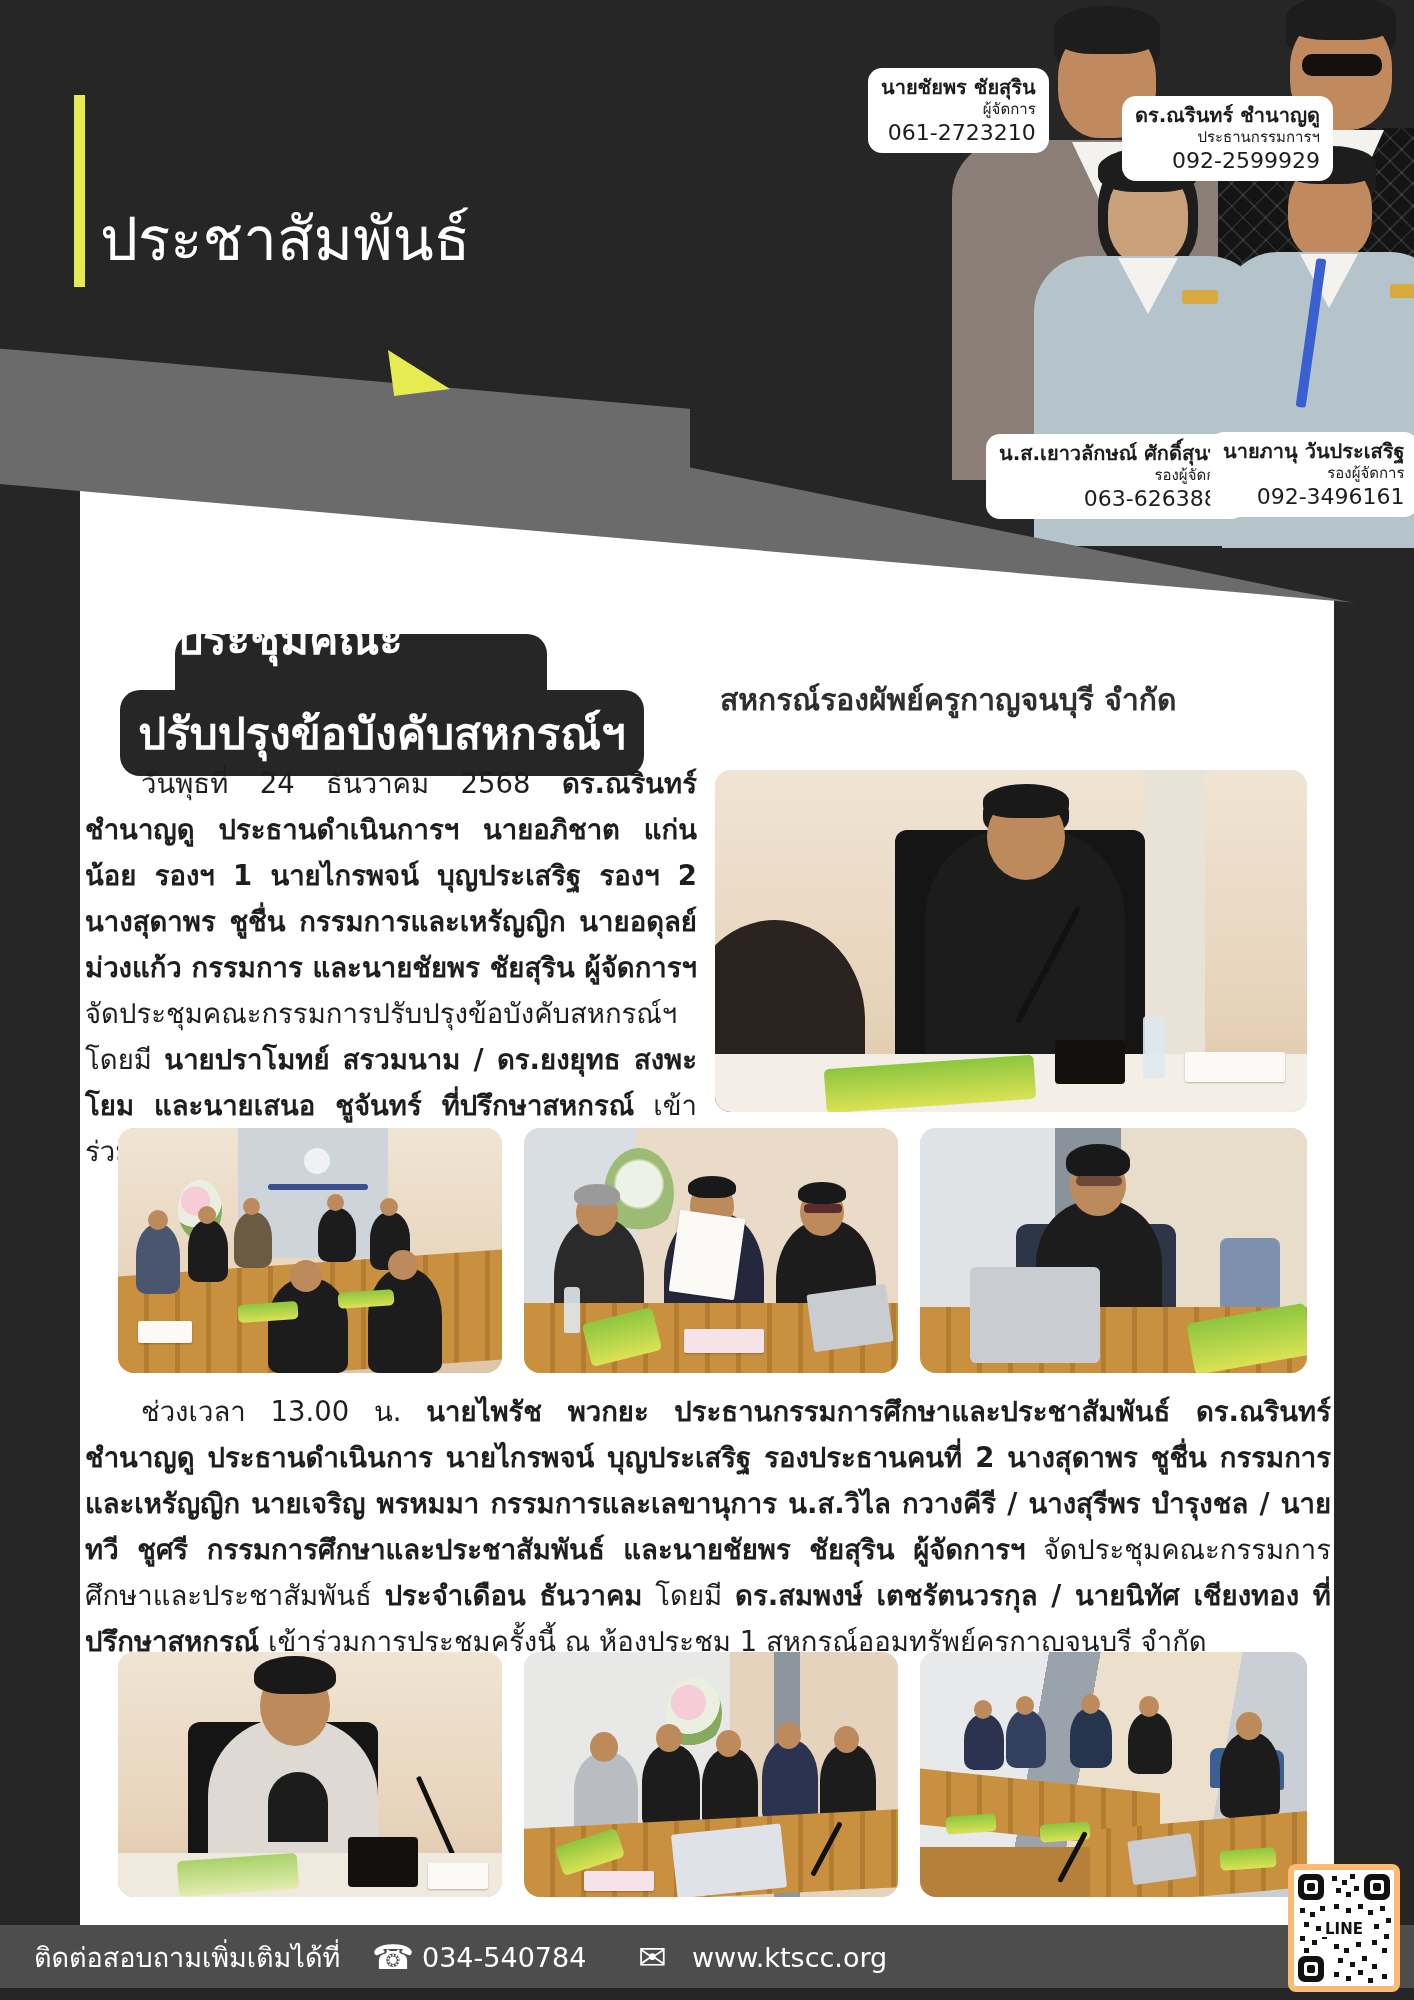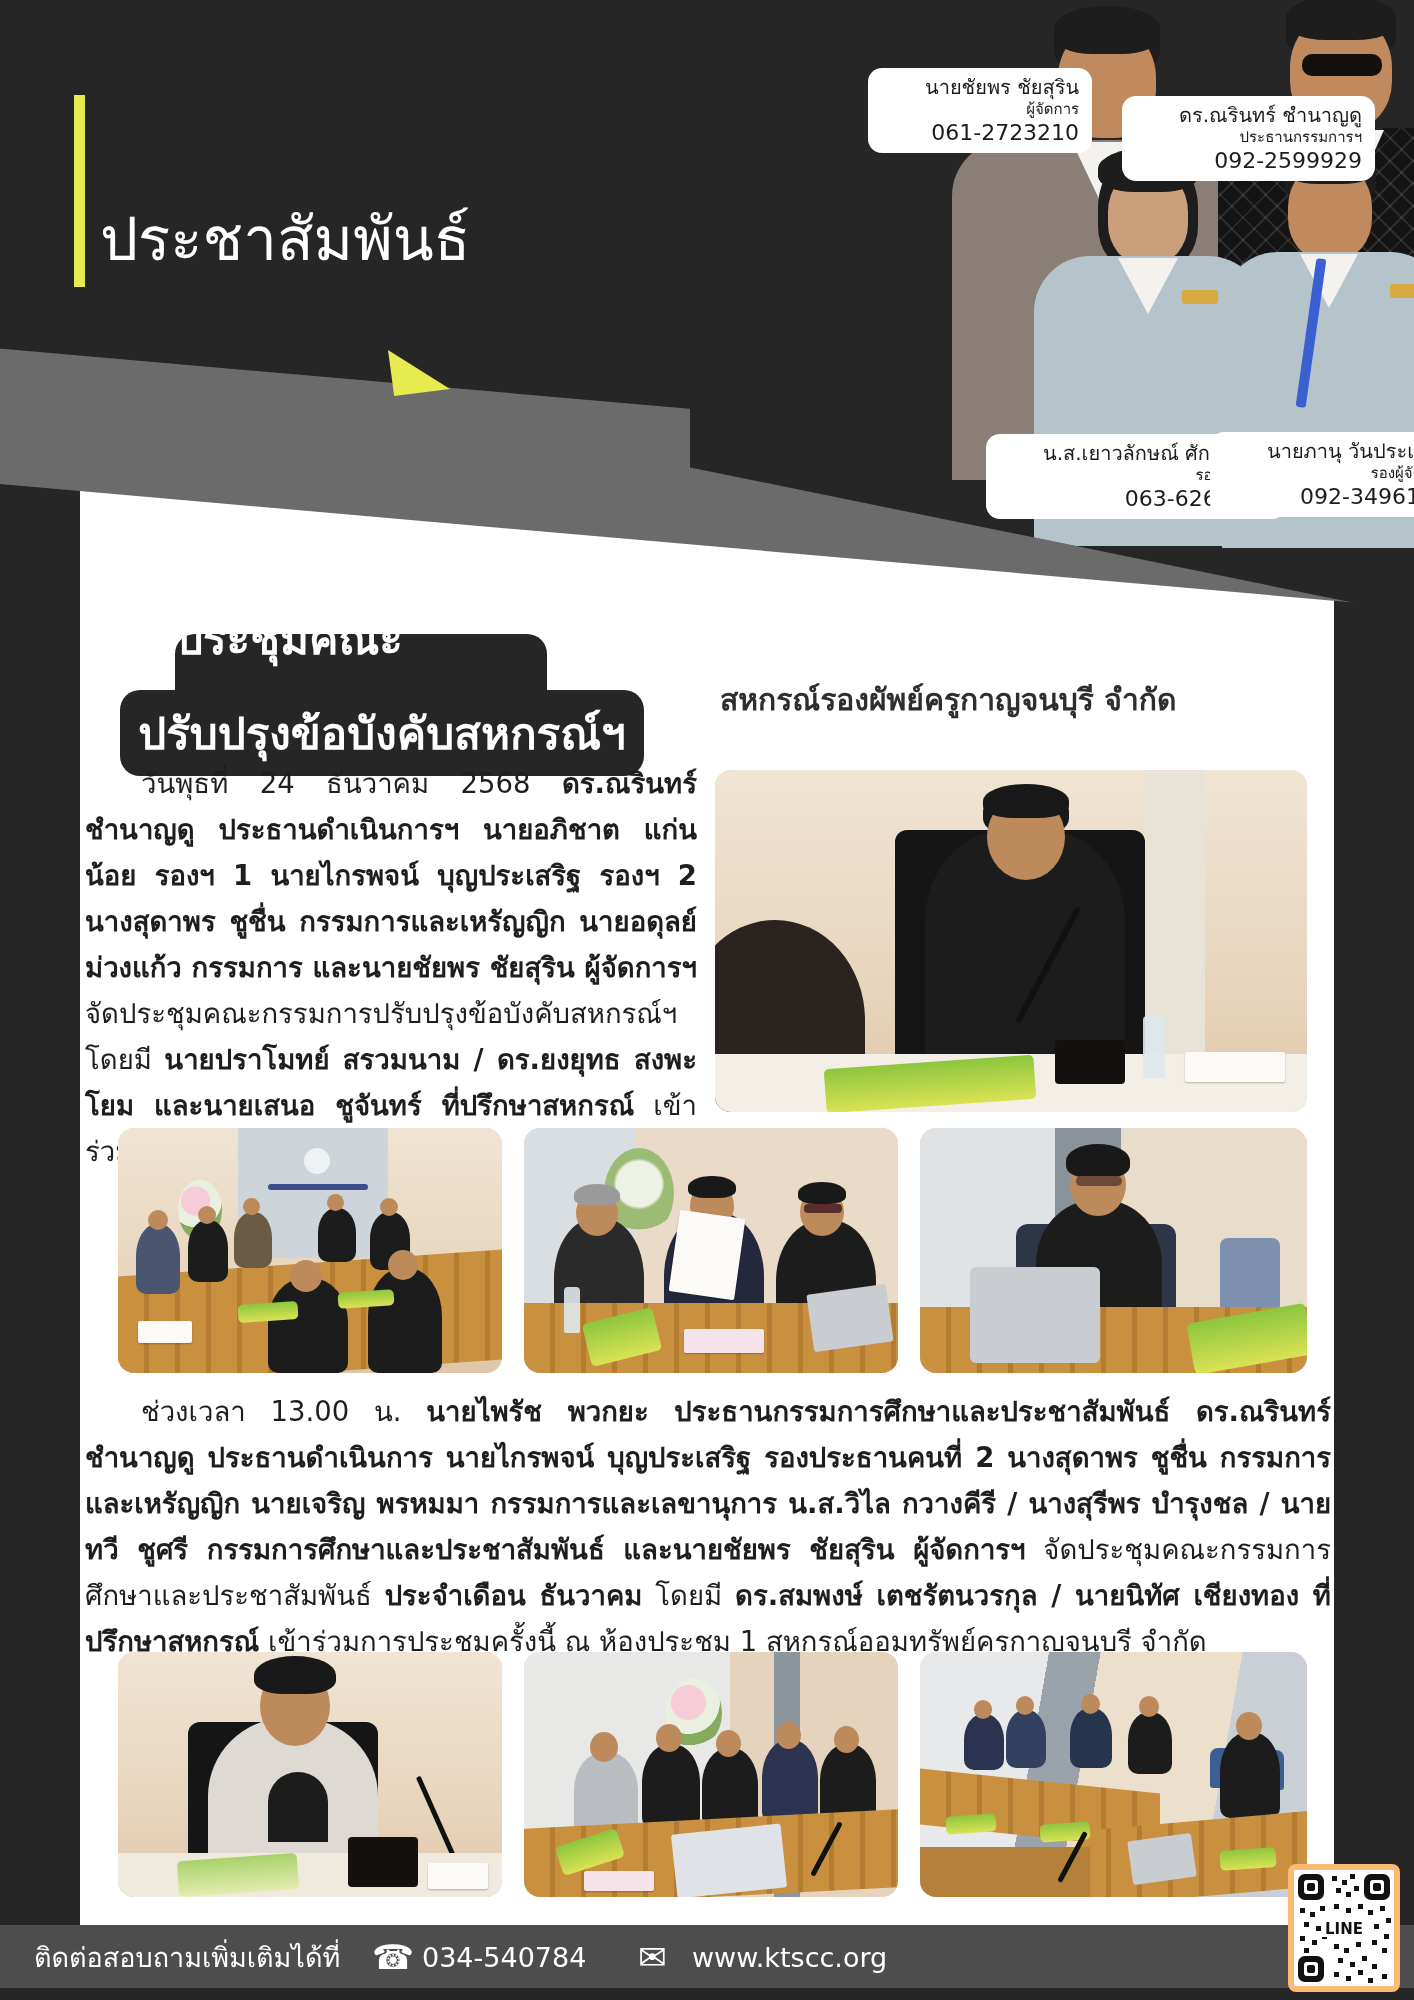--- a/index.html
+++ b/index.html
@@ -21,21 +21,21 @@
   .fig{position:absolute;}
   .hair{position:absolute;background:#1d1d1d;border-radius:48% 48% 36% 36%;}
   .head{position:absolute;background:#c08a5e;border-radius:46% 46% 42% 42%;}
   .shade{position:absolute;background:#14100d;border-radius:4px;}
   .torso{position:absolute;border-radius:56px 56px 0 0;}
   .shirt{position:absolute;background:#f4f2ef;clip-path:polygon(50% 100%,0 0,100% 0);}
   .lanyard{position:absolute;background:#3a5fd0;border-radius:3px;}
   .patch{position:absolute;background:#d8a93f;border-radius:3px;}
   .pill{position:absolute;background:#fff;border-radius:14px;padding:7px 13px;color:#1c1c1c;
         text-align:right;line-height:1.25;box-shadow:0 0 0 3px rgba(255,255,255,0.0);}
-  .pill .nm{font-size:20px;font-weight:400;white-space:nowrap;margin-left:44px;}
+  .pill .nm{font-size:20px;font-weight:700;white-space:nowrap;}
   .pill .rl{font-size:15px;}
   .pill .ph{font-size:22px;}
   
   .hbox{position:absolute;background:#262626;border-radius:20px;color:#fff;display:flex;
         align-items:center;justify-content:center;z-index:6;font-weight:700;}
   .issue{position:absolute;left:720px;top:680px;color:#2e2e2e;font-size:30px;font-weight:600;
          line-height:1.35;z-index:6;}
   
   .article{position:absolute;color:#1e1e1e;font-size:27.5px;line-height:46px;z-index:6;
            text-align:justify;}

